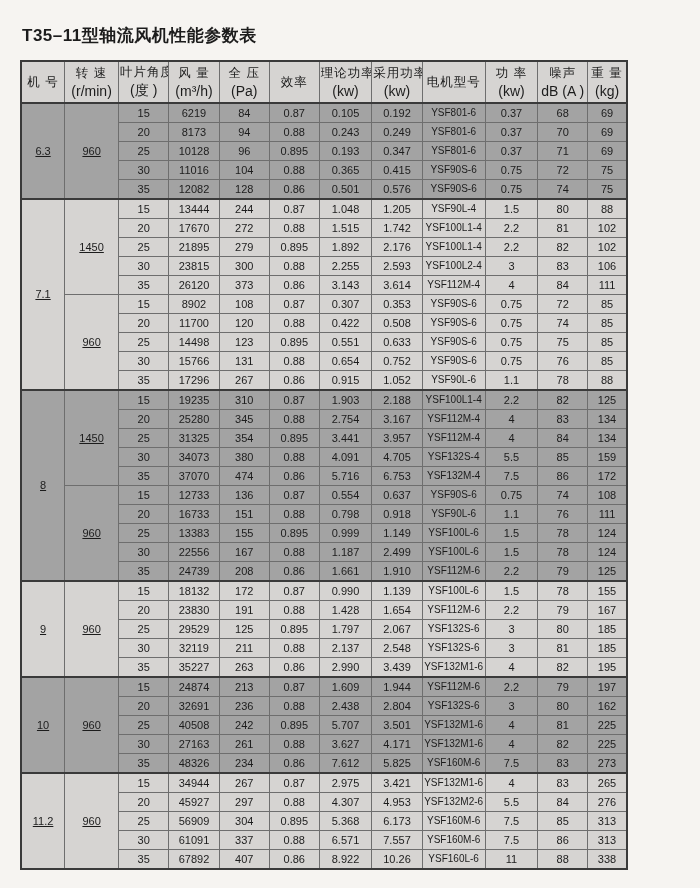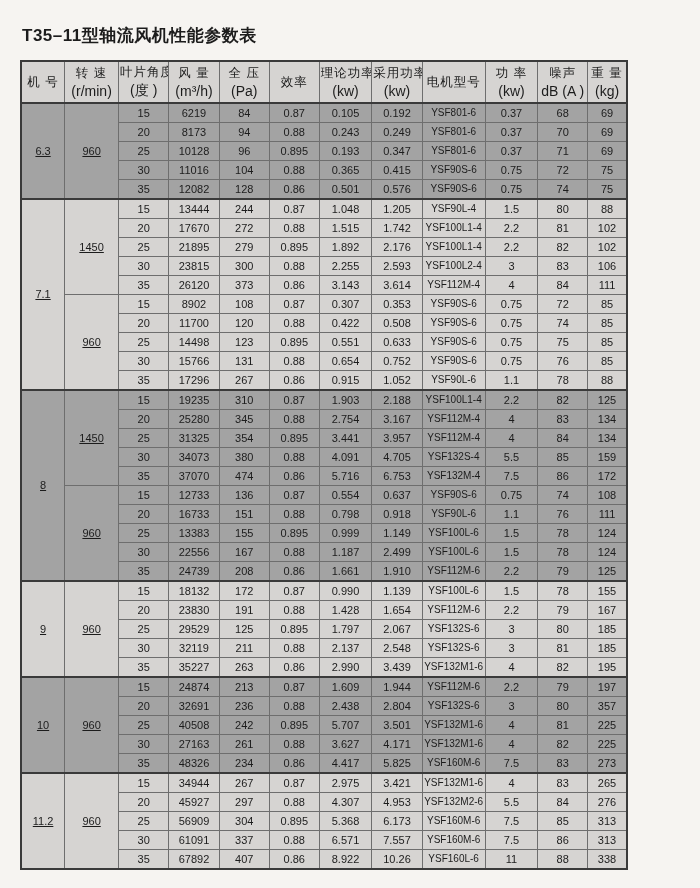--- a/index.html
+++ b/index.html
@@ -490,21 +490,21 @@
         <tr>
           <td class="num">20</td>
           <td class="num">32691</td>
           <td class="num">236</td>
           <td class="num">0.88</td>
           <td class="num">2.438</td>
           <td class="num">2.804</td>
           <td class="model">YSF132S-6</td>
           <td class="num">3</td>
           <td class="num">80</td>
-          <td class="num">357</td>
+          <td class="num">162</td>
         </tr>
         <tr>
           <td class="num">25</td>
           <td class="num">40508</td>
           <td class="num">242</td>
           <td class="num">0.895</td>
           <td class="num">5.707</td>
           <td class="num">3.501</td>
           <td class="model">YSF132M1-6</td>
           <td class="num">4</td>
@@ -521,21 +521,21 @@
           <td class="model">YSF132M1-6</td>
           <td class="num">4</td>
           <td class="num">82</td>
           <td class="num">225</td>
         </tr>
         <tr>
           <td class="num">35</td>
           <td class="num">48326</td>
           <td class="num">234</td>
           <td class="num">0.86</td>
-          <td class="num">4.417</td>
+          <td class="num">7.612</td>
           <td class="num">5.825</td>
           <td class="model">YSF160M-6</td>
           <td class="num">7.5</td>
           <td class="num">83</td>
           <td class="num">273</td>
         </tr>
         <tr class="shaded group-start">
           <td class="machine" rowspan="5">11.2</td>
           <td class="speed" rowspan="5">960</td>
           <td class="num">15</td>

